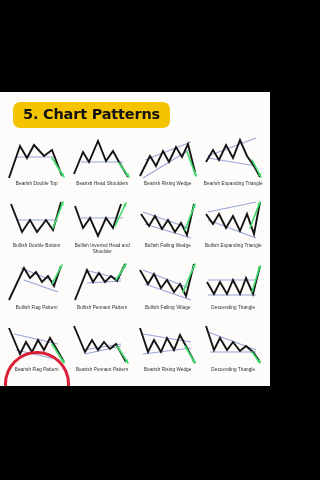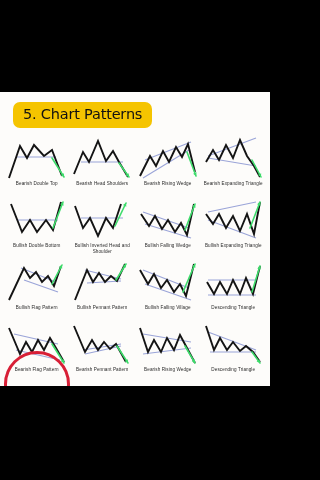--- a/index.html
+++ b/index.html
@@ -18,21 +18,21 @@
   #card{
     position:absolute;left:0;top:92px;width:270px;height:294px;
     background:#fdfcfa;overflow:hidden;
   }
 
   
   #title-badge{
     position:absolute;left:13px;top:10px;
     background:#f5c400;border-radius:7px;
     padding:5px 10px 6px 10px;
-    font-size:14.5px;font-weight:normal;letter-spacing:-0.2px;
+    font-size:14.5px;font-weight:bold;letter-spacing:-0.2px;
     color:#111;line-height:1;white-space:nowrap;
     font-family:"DejaVu Sans",sans-serif;
   }
 
   
   #grid{
     position:absolute;left:4px;top:44px;width:262px;height:248px;
     display:grid;grid-template-columns:repeat(4,1fr);
     grid-template-rows:repeat(4,1fr);
   }

